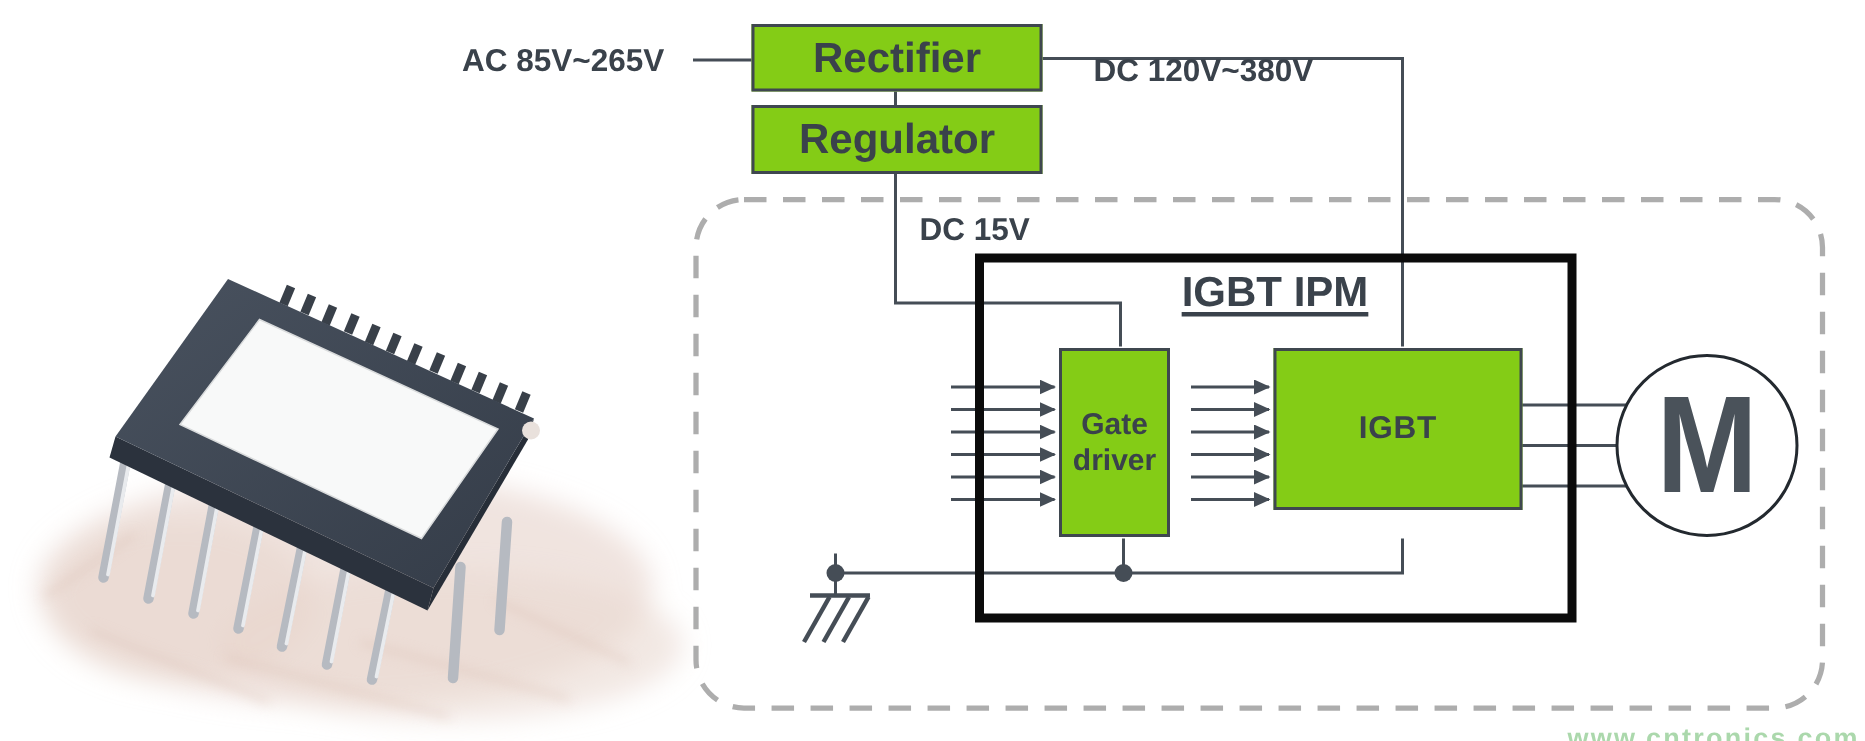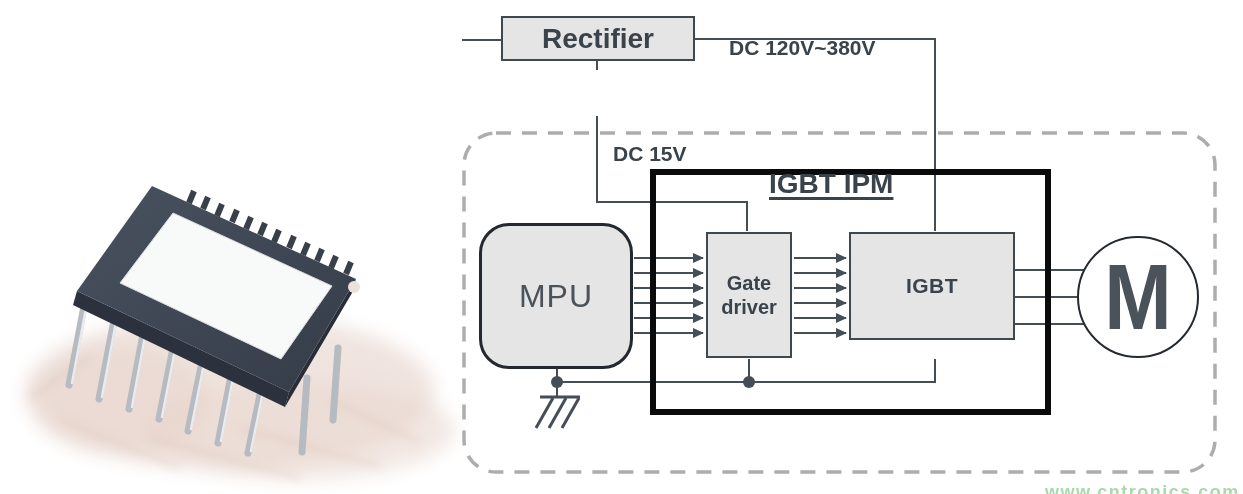--- a/index.html
+++ b/index.html
@@ -1,33 +1,33 @@
 <!DOCTYPE html>
 <html><head>
 <meta charset="utf-8">
 <style>
   html,body{margin:0;padding:0;background:#fff;}
   .stage{position:relative;width:1243px;height:494px;background:#ffffff;overflow:hidden;
          font-family:"Liberation Sans",sans-serif;color:#3a424b;}
   .layer{position:absolute;left:0;top:0;width:1243px;height:494px;}
-  .box{position:absolute;background:#e5e5e5;border:2px solid #3f474f;
+  .box{position:absolute;background:#84cc16;border:2px solid #3f474f;
        display:flex;align-items:center;justify-content:center;box-sizing:border-box;
        font-weight:bold;color:#3a424b;}
   .box-rectifier{left:501px;top:16px;width:194px;height:45px;font-size:28px;}
   .box-regulator{left:501px;top:70px;width:194px;height:46px;font-size:28px;}
   .box-mpu{left:479px;top:223px;width:154px;height:146px;border:3px solid #23292f;
            border-radius:30px;font-size:32px;font-weight:normal;color:#4a525a;letter-spacing:1px;}
-  .box-gatedriver{left:706px;top:232px;width:86px;height:126px;font-size:20px;
+  .box-gatedriver{left:706px;top:232px;width:74px;height:126px;font-size:20px;
                   text-align:center;line-height:1.2;padding:1px 6px;}
   .box-igbt{left:849px;top:232px;width:166px;height:108px;font-size:21px;letter-spacing:.5px;}
   .lbl{position:absolute;font-weight:bold;font-size:21px;color:#3a424b;white-space:nowrap;}
   .lbl-ac{left:308px;top:29px;}
   .lbl-dcbus{left:729px;top:36px;}
   .lbl-dc15{left:613px;top:142px;}
-  .lbl-ipm-title{left:769px;top:168px;width:162px;font-size:28px;
+  .lbl-ipm-title{left:769px;top:179px;width:162px;text-align:center;font-size:28px;
                  text-decoration:underline;text-decoration-thickness:2.5px;text-underline-offset:4px;}
   .motor-m{position:absolute;left:1078px;top:237px;width:120px;height:120px;
            display:flex;align-items:center;justify-content:center;
            font-size:92px;font-weight:bold;color:#4a525a;transform:scaleX(.88);}
   .watermark{position:absolute;left:1045px;top:482px;font-size:18px;letter-spacing:1.5px;
              color:#abd8ac;font-weight:bold;}
 </style>
 </head>
 <body>
 
@@ -153,22 +153,23 @@
       <line x1="579" y1="398" x2="562" y2="428"></line>
     </g>
 
     <circle cx="1138" cy="297" r="60" fill="#ffffff" stroke="#23292f" stroke-width="2"></circle>
 
     <rect x="653" y="172" width="395" height="240" fill="none" stroke="#0b0b0b" stroke-width="6"></rect>
 
     <rect x="464" y="133" width="751" height="339" rx="32" fill="none" stroke="#adadad" stroke-width="3.5" stroke-dasharray="15 11"></rect>
   </svg>
 
+  <div class="lbl lbl-ac">AC 85V~265V</div>
   <div class="box box-rectifier">Rectifier</div>
+  <div class="box box-regulator">Regulator</div>
   <div class="lbl lbl-dcbus">DC 120V~380V</div>
   <div class="lbl lbl-dc15">DC 15V</div>
   <div class="lbl lbl-ipm-title">IGBT IPM</div>
-  <div class="box box-mpu">MPU</div>
   <div class="box box-gatedriver">Gate driver</div>
   <div class="box box-igbt">IGBT</div>
   <div class="motor-m">M</div>
   <div class="watermark">www.cntronics.com</div>
 </div>
 
 </body></html>

